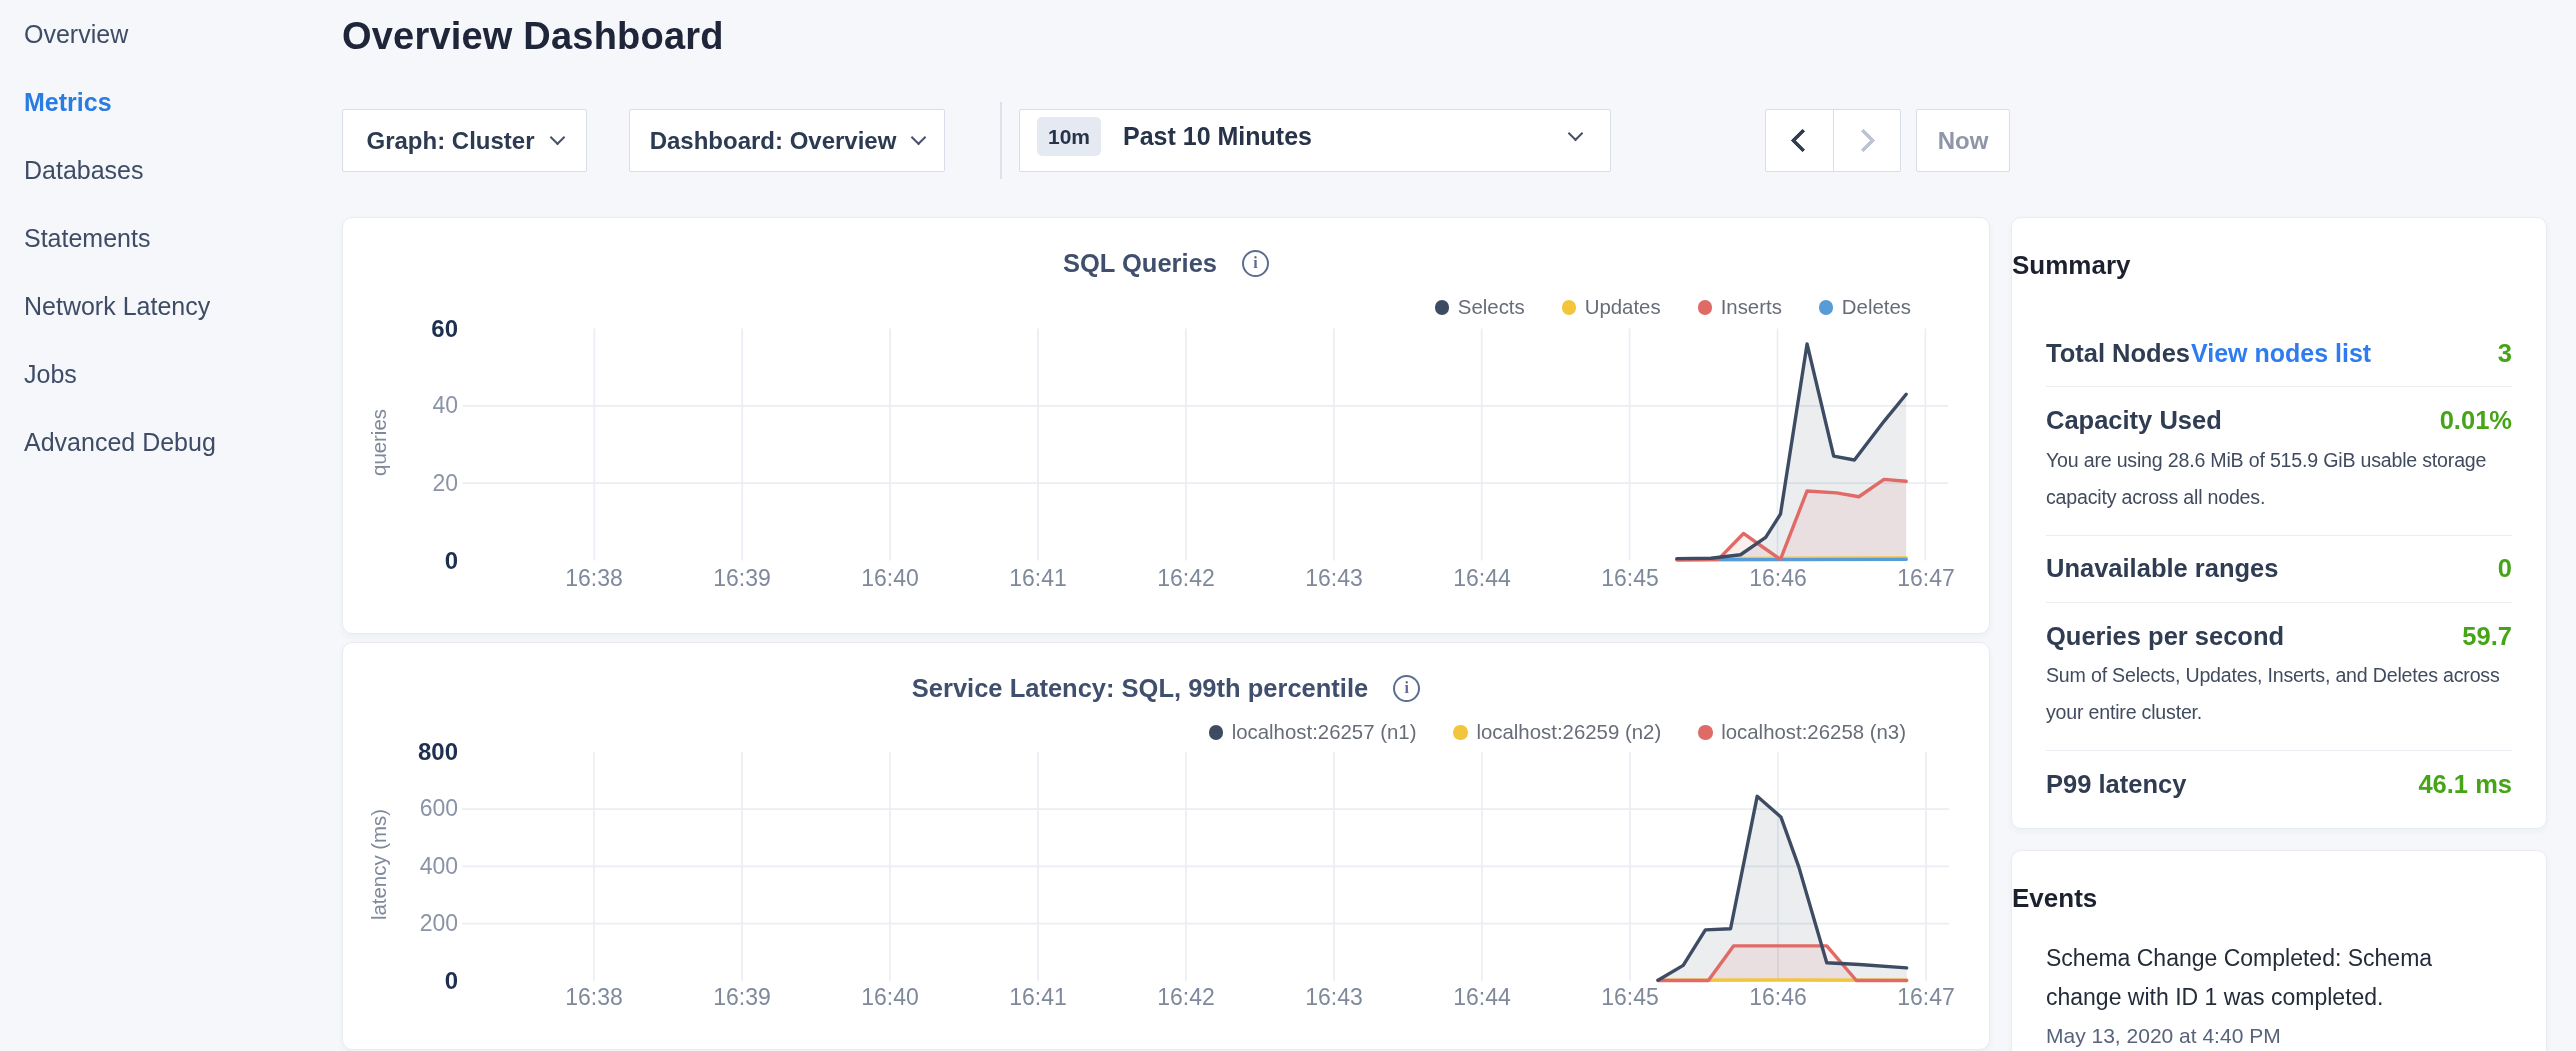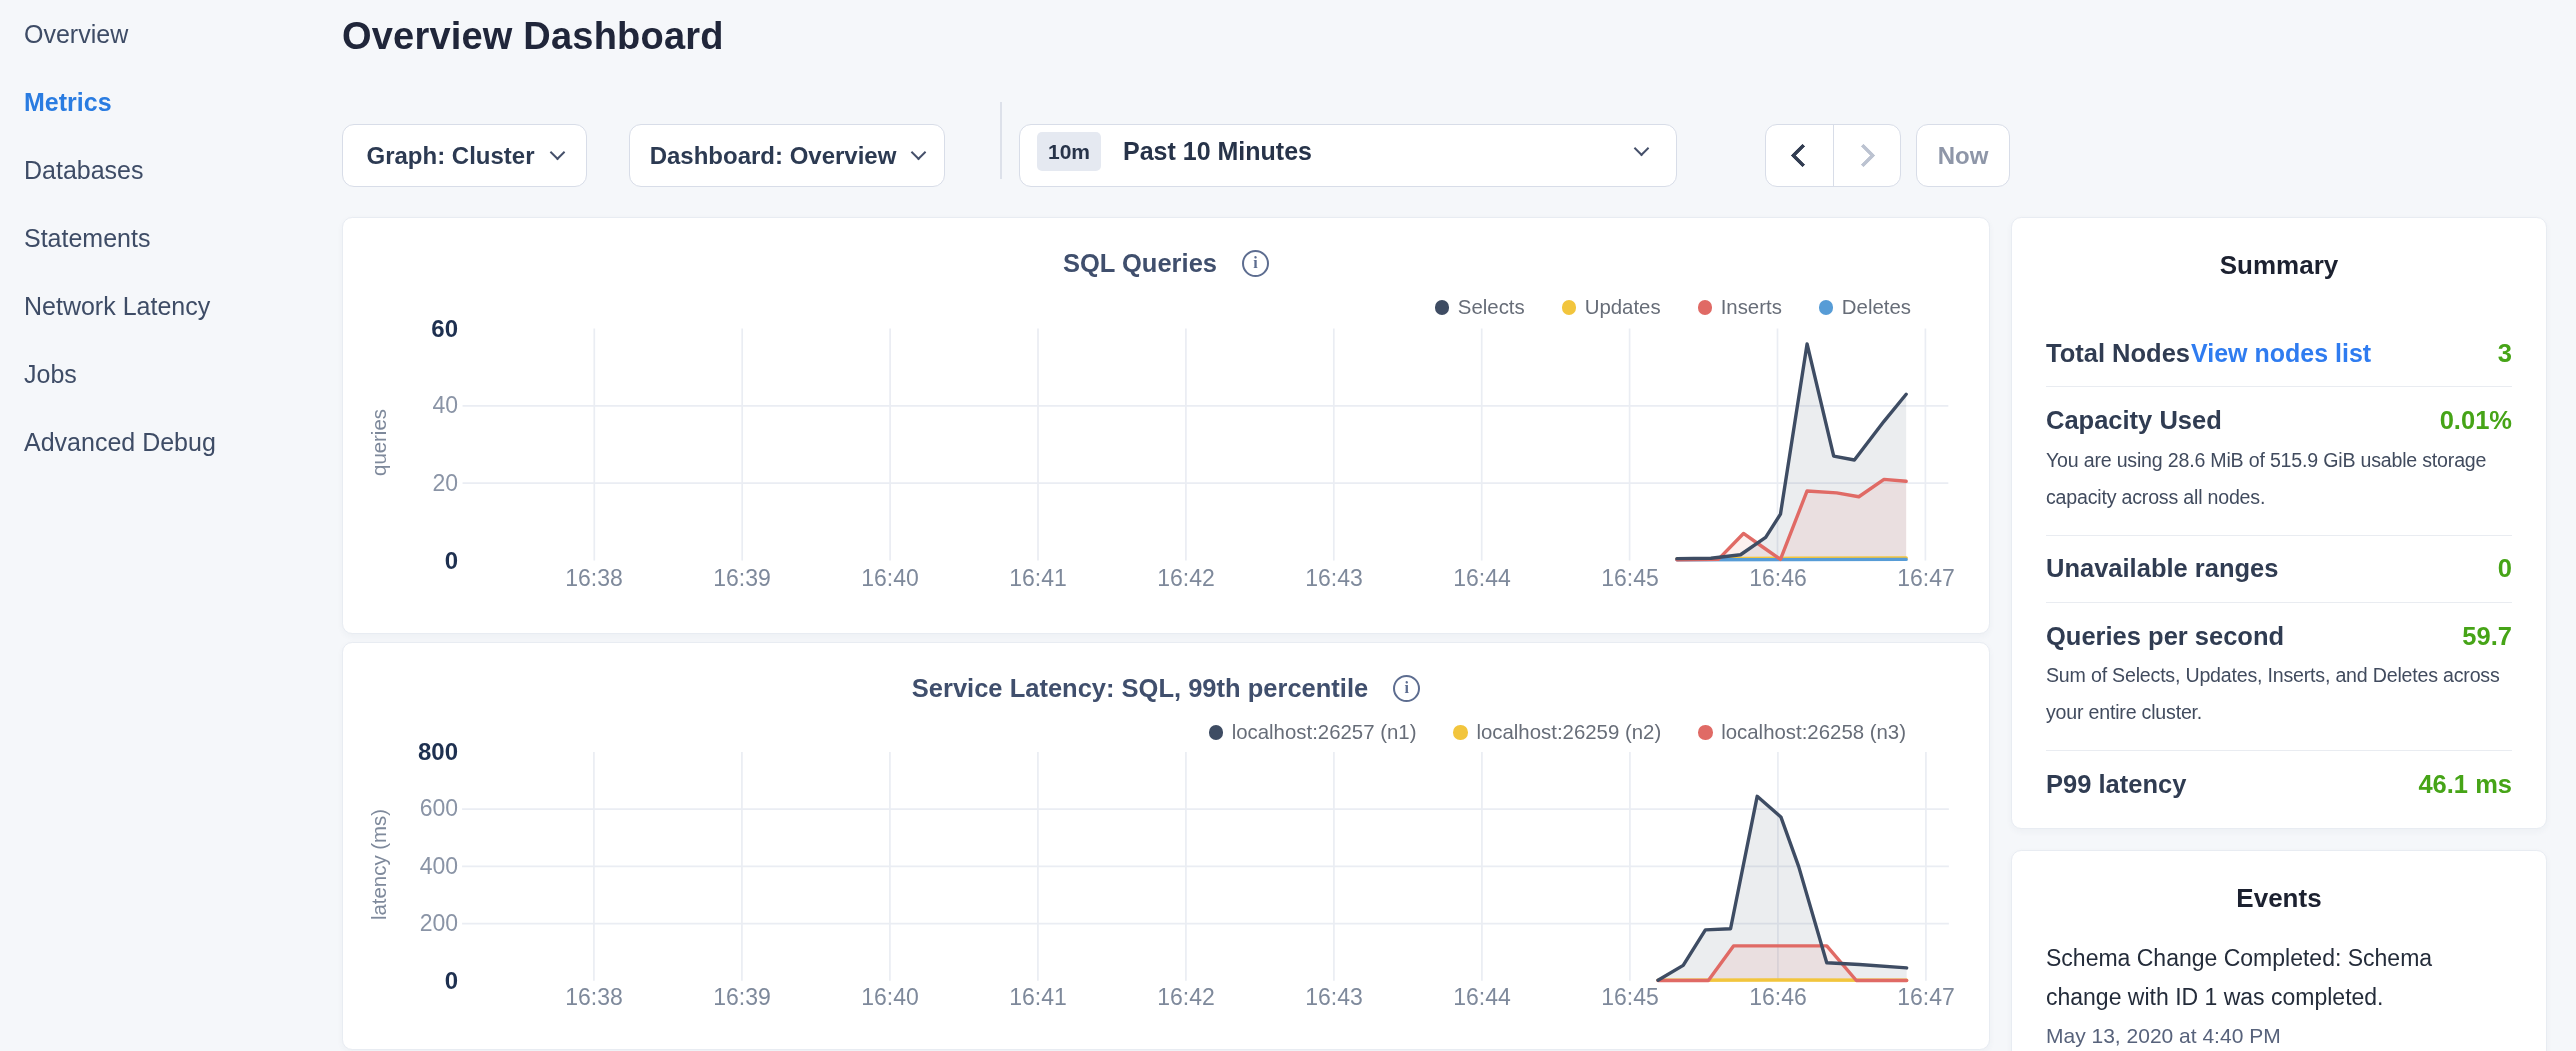--- a/index.html
+++ b/index.html
@@ -18,28 +18,28 @@
   }
   .side-item.active { color:#2a7ce1; font-weight:700; }
   
   .page-title {
     position:absolute; left:342px; top:15.3px;
     font-size:38px; font-weight:600; color:#20263a; letter-spacing:0.2px;
   }
   
   .ctl-btn {
     position:absolute; top:109px; height:63px; background:#fff;
-    border:1.7px solid #d8dde8; border-radius:12px;
+    border:1.7px solid #d8dde8; border-radius:2px;
     display:flex; align-items:center; justify-content:center;
-    font-size:24px; font-weight:700; color:#2c3a52; cursor:pointer;margin-top:15px;
+    font-size:24px; font-weight:700; color:#2c3a52; cursor:pointer;
   }
   #graph-btn { left:342px; width:245px; gap:17px; }
   #dash-btn  { left:629px; width:316px; gap:17px; }
   .vdiv { position:absolute; left:1000px; top:102px; width:1.7px; height:77px; background:#dde1ea; }
-  #time-btn { left:1019px; width:658px; justify-content:flex-start; padding:0 29px 8px 17px;text-align:center; }
+  #time-btn { left:1019px; width:592px; justify-content:flex-start; padding:0 29px 8px 17px;text-align:center; }
   .tbadge {
     background:#e5e9f1; border-radius:5.1px; padding:7.7px 11px;
     font-size:21px; font-weight:700; color:#273349;
   }
   .tlabel { margin-left:22px; font-size:25px; font-weight:700; color:#273349; }
   .chev { display:inline-block; width:11px; height:11px;
     border-right:2.6px solid #45506a; border-bottom:2.6px solid #45506a; }
   .chev.down  { transform:rotate(45deg); margin-top:-5.1px; }
   #time-btn .chev.down { margin-left:auto; }
   .chev.big { width:17px; height:17px; border-width:4.3px; border-radius:1.7px; }
@@ -78,21 +78,21 @@
   .plot { position:absolute; left:0; top:0; }
   .ytick { position:absolute; left:47px; width:68px; text-align:right;
     font-size:23px; color:#8a94a6; height:27px; line-height:27px; }
   .ytick.strong { color:#1e3050; font-weight:700; font-size:24px; }
   .xtick { position:absolute; width:136px; text-align:center; font-size:23px; color:#7e899b; }
   .axis-title { position:absolute; left:-91px; width:255px; text-align:center;
     font-size:20.4px; color:#7e899b; transform:rotate(-90deg); }
   #chart-card-1 .axis-title { top:213px; }
   #chart-card-2 .axis-title { top:210px; }
   
-  .panel-title { position:absolute; top:32px; left:0; right:0; text-align:center;
+  .panel-title { position:absolute; top:32px; left:0; right:0; text-align:left;
     font-size:26px; font-weight:700; color:#1c2130; }
   .srows { position:absolute; top:102px; left:34px; right:34px; }
   .srow { padding:18.7px 0; border-bottom:1.7px solid #e9ecf1; }
   .srow:last-child { border-bottom:none; }
   .srow-head { display:flex; align-items:baseline; height:29px; }
   .srow-label { font-size:25.5px; font-weight:700; color:#303c52; white-space:nowrap; }
   .srow-link { margin-left:1px; font-size:25px; font-weight:700; color:#2f7cf0; cursor:pointer; white-space:nowrap; }
   .srow-value { margin-left:auto; font-size:25.5px; font-weight:700; color:#46a417; white-space:nowrap; }
   .sdesc { margin-top:6.8px; font-size:19.6px; line-height:37px; color:#414b5e; letter-spacing:-0.2px; }
   

